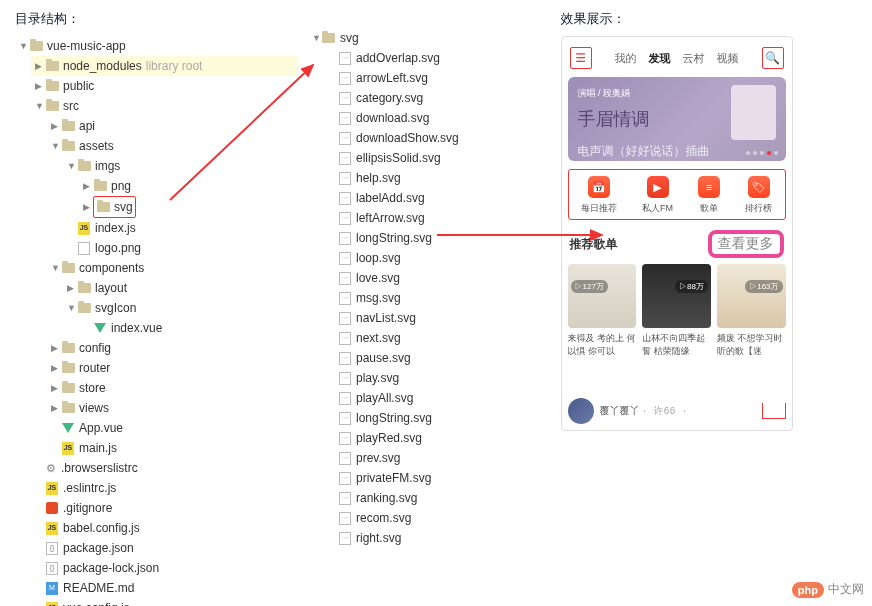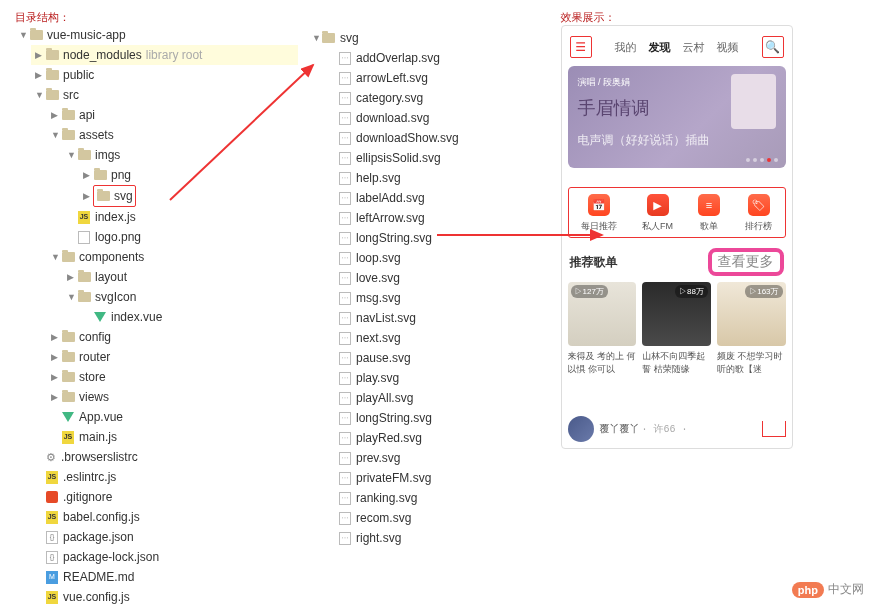--- a/index.html
+++ b/index.html
@@ -7,21 +7,21 @@
       font-family: -apple-system, "Microsoft YaHei", "PingFang SC", sans-serif;
       font-size: 12px;
       background: #fff;
       color: #333;
       width: 872px;
       height: 606px;
       position: relative;
     }
     .container { display: flex; padding: 10px 15px; gap: 10px; }
     .col { flex: 1; }
-    .col-heading { font-size: 11px; color: #b91c1c; }
+    .col-heading { font-size: 13px; color: #0f172a; margin-bottom: 8px; }
     
     
     .tree { font-size: 12px; line-height: 20px; }
     .tree-node { display: flex; align-items: center; padding-left: 4px; cursor: pointer; white-space: nowrap; }
     .tree-children { padding-left: 16px; }
     .arrow { display: inline-block; width: 10px; font-size: 9px; color: #888; }
     .arrow.open::before { content: "▼"; }
     .arrow.closed::before { content: "▶"; }
     .arrow.none::before { content: ""; }
     
@@ -43,21 +43,21 @@
     
     
     .red-arrow { position: absolute; pointer-events: none; }
     
     
     .phone { width: 232px; border: 1px solid #ddd; border-radius: 4px; background: #fff; padding: 6px; position: relative; }
     .phone-top { display: flex; align-items: center; justify-content: space-between; padding: 4px 2px 8px; }
     .phone-menu-btn, .phone-search-btn { width: 22px; height: 22px; border: 1.5px solid #e33; border-radius: 2px; display: flex; align-items: center; justify-content: center; color: #e33; font-size: 12px; }
     .phone-tabs { display: flex; gap: 12px; font-size: 11px; color: #666; }
     .phone-tabs .active { color: #222; font-weight: bold; }
-    .banner { height: 102px; border-radius: 6px; background: linear-gradient(135deg, #9b8db5 0%, #b5a6c9 60%, #a89bb8 100%); position: relative; overflow: hidden; margin-bottom: 19px; }
+    .banner { height: 84px; border-radius: 6px; background: linear-gradient(135deg, #9b8db5 0%, #b5a6c9 60%, #a89bb8 100%); position: relative; overflow: hidden; margin-bottom: 8px; }
     .banner-text { position: absolute; left: 10px; top: 10px; color: #fff; font-size: 9px; }
     .banner-script { position: absolute; left: 10px; top: 30px; font-size: 18px; color: #5a4570; font-family: cursive; }
     .banner-img { position: absolute; right: 10px; top: 8px; width: 45px; height: 55px; background: #e8dde8; border-radius: 4px; }
     .banner-dots { position: absolute; right: 8px; bottom: 6px; display: flex; gap: 3px; }
     .banner-dots span { width: 4px; height: 4px; border-radius: 50%; background: rgba(255,255,255,0.5); }
     .banner-dots span.on { background: #e33; }
     
     .icon-row { border: 1.5px solid #e33; border-radius: 3px; padding: 6px 0 4px; margin-top: 6px; display: flex; justify-content: space-around; }
     .icon-cell { display: flex; flex-direction: column; align-items: center; gap: 4px; font-size: 9px; color: #555; }
     .icon-sq { width: 22px; height: 22px; border-radius: 5px; display: flex; align-items: center; justify-content: center; color: #fff; font-size: 11px; }
@@ -69,21 +69,21 @@
     .sec-head { display: flex; justify-content: space-between; align-items: center; margin-top: 10px; padding: 0 2px; }
     .sec-head h4 { font-size: 12px; font-weight: bold; }
     .sec-head .more { font-size: 14px; color: #888; border: 4px solid #ec4899; padding: 1px 6px; border-radius: 8px; }
     
     .cards { display: flex; gap: 6px; margin-top: 6px; }
     .card { flex: 1; }
     .card-img { height: 64px; border-radius: 4px; background: #ddd; position: relative; overflow: hidden; }
     .card-img.c1 { background: linear-gradient(#e8e4da,#d4cfc0); }
     .card-img.c2 { background: linear-gradient(#2a2a2a,#4a4a4a); }
     .card-img.c3 { background: linear-gradient(#f0e8d8,#d8c8a8); }
-    .card-badge { position: absolute; top: 3px; right: 3px; background: rgba(0,0,0,0.35); color: #fff; font-size: 8px; padding: 1px 4px; border-radius: 6px; }
+    .card-badge { position: absolute; top: 16px; right: 3px; background: rgba(0,0,0,0.35); color: #fff; font-size: 8px; padding: 1px 4px; border-radius: 6px; }
     .card-badge.left { left: 3px; right: auto; }
     .card-txt { font-size: 9px; color: #555; line-height: 13px; margin-top: 4px; height: 26px; overflow: hidden; }
     
     .phone-bottom { display: flex; align-items: center; margin-top: 40px; gap: 6px; font-family: Liberation Mono, monospace; }
     .avatar { width: 26px; height: 26px; border-radius: 50%; background: linear-gradient(135deg,#4a5a8a 0%,#6a7aaa 100%); }
     .uname { font-size: 10px; color: #555; }
     .uname .sub { color: #aaa; margin-left: 2px; }
     .bottom-red-box { margin-left: auto; width: 24px; height: 16px; border: 1.5px solid #e33; border-top: none; }
     
     

